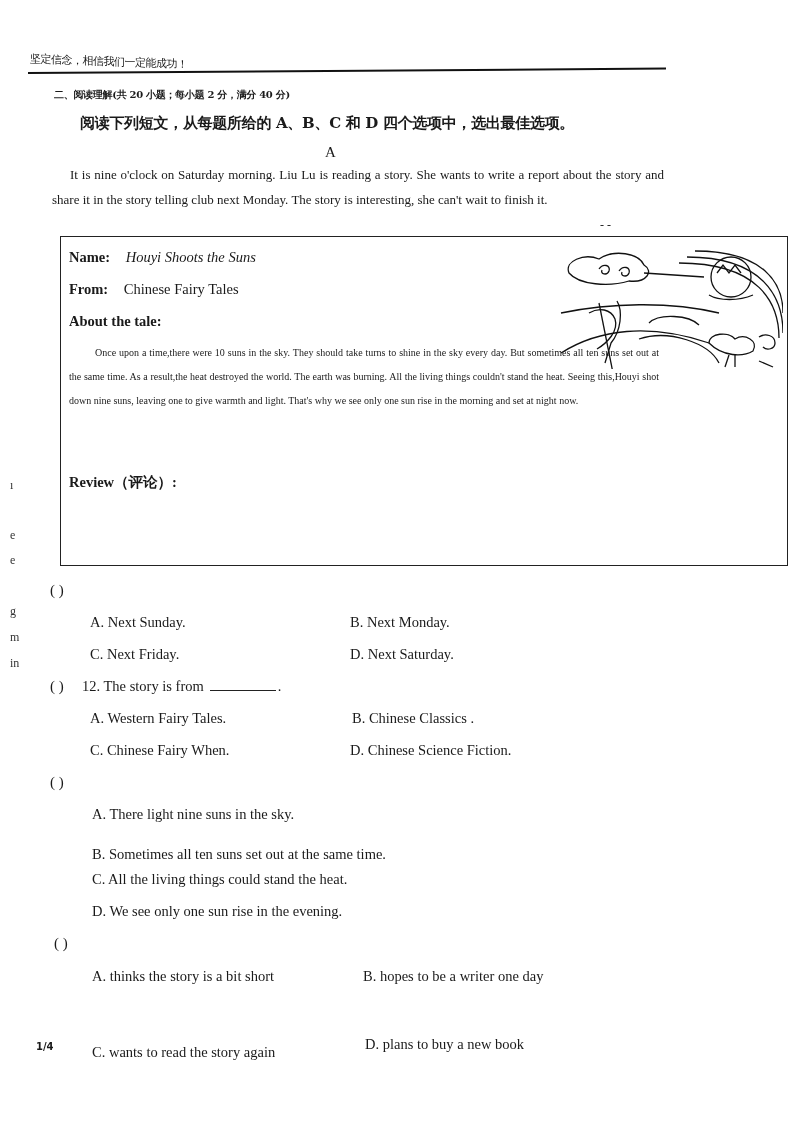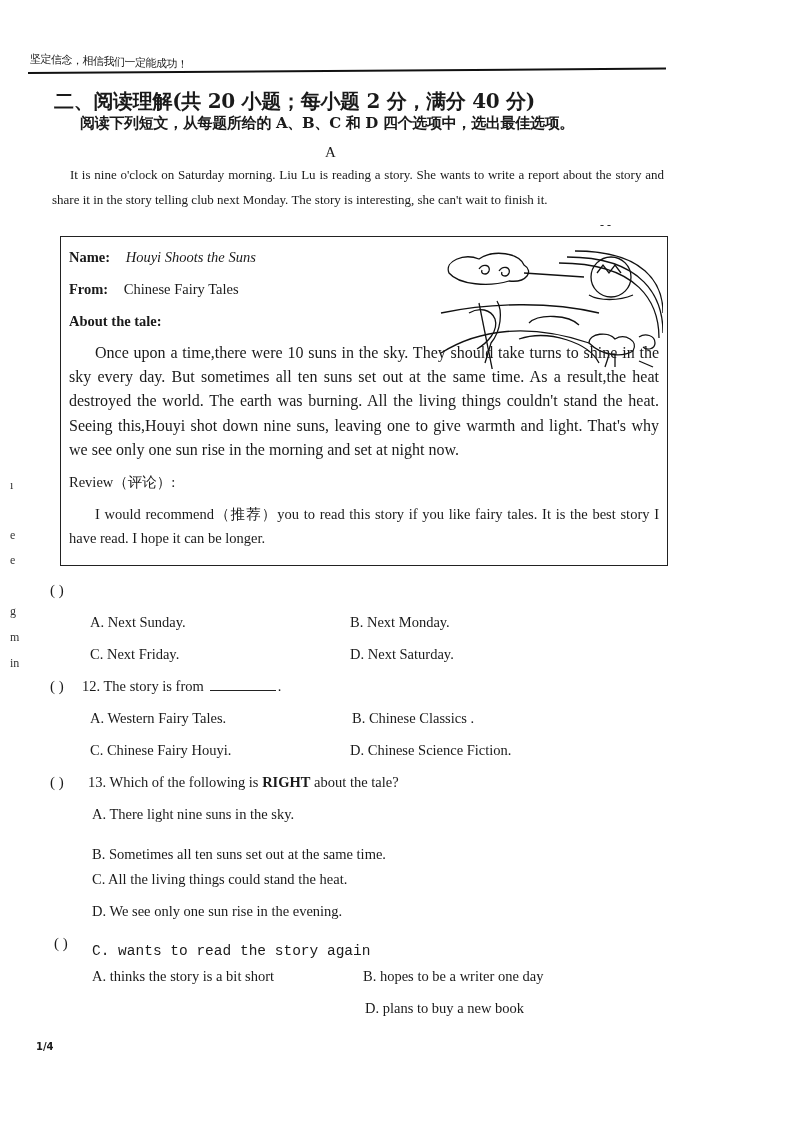--- a/index.html
+++ b/index.html
@@ -1,30 +1,30 @@
 <!DOCTYPE html>
 <html><head>
 <meta charset="utf-8">
 <style>
   html,body{margin:0;padding:0;background:#fff;}
   body{width:794px;height:1123px;position:relative;overflow:hidden;color:#1a1a1a;
        font-family:"Liberation Serif","DejaVu Serif",serif;}
   .abs{position:absolute;}
   .header-motto{left:30px;top:54px;font-size:11px;font-family:"DejaVu Serif",serif;transform:skewY(2deg);letter-spacing:-0.5px;}
   .header-rule{left:28px;top:72px;width:638px;height:2px;background:#111;transform:rotate(-0.4deg);transform-origin:left;}
-  .sec-title{left:54px;top:88px;font-size:20px;font-weight:bold;font-family:"DejaVu Serif",serif;letter-spacing:-0.3px;}
+  .sec-title{left:54px;top:88px;font-size:10px;font-weight:bold;font-family:"DejaVu Serif",serif;letter-spacing:-0.3px;}
   .sec-instr{left:80px;top:114px;font-size:15px;font-weight:bold;font-family:"DejaVu Serif",serif;letter-spacing:-0.3px;}
   .passage-letter{left:325px;top:144px;font-size:15px;}
   .para{font-size:13px;line-height:24.5px;}
   .intro{left:52px;top:163px;width:612px;text-align:justify;text-indent:18px;}
-  .box{left:60px;top:236px;width:608px;height:330px;border:1.5px solid #222;box-sizing:border-box;}
+  .box{left:60px;top:236px;width:728px;height:330px;border:1.5px solid #222;box-sizing:border-box;}
   .box-line{position:absolute;left:8px;font-size:14.5px;}
   .lbl{font-weight:bold;}
   .illus{position:absolute;right:4px;top:6px;width:224px;height:126px;}
-  .tale{position:absolute;left:8px;top:104px;width:590px;font-size:16px;line-height:24.2px;text-align:justify;}
+  .tale{position:absolute;left:8px;top:104px;width:590px;font-size:10px;line-height:24.2px;text-align:justify;}
   .tale .indent{display:inline-block;width:26px;}
   .review-text{position:absolute;left:8px;top:265px;width:590px;font-size:14.5px;line-height:24px;text-align:justify;}
   .q{font-size:14.5px;}
   .paren{position:absolute;left:50px;font-size:15px;}
   .qtext{position:absolute;left:82px;}
   .opt{position:absolute;font-size:14.5px;}
   .blank{display:inline-block;width:66px;border-bottom:1px solid #222;margin:0 2px 0 6px;height:12px;vertical-align:baseline;}
   .edge{left:10px;font-size:12px;color:#333;}
   .page-num{left:36px;top:1041px;font-size:10px;font-weight:bold;font-family:"DejaVu Sans",sans-serif;}
   .dash{font-size:12px;}
@@ -75,57 +75,55 @@
       <path d="M150 100 c0 -10 20 -12 26 -4 c10 -6 24 2 18 12 c-10 6 -30 6 -44 -8 z"></path>
       <path d="M200 94 c6 -4 16 -2 16 6 c0 6 -8 8 -12 4"></path>
       <path d="M200 118 l14 6"></path>
       <path d="M170 112 l-4 12"></path>
       <path d="M176 112 l0 12"></path>
     </g>
   </svg>
 
   <div class="tale"><span class="indent"></span><span>Once upon a time,there were 10 suns in the sky. They should take turns to shine in the sky every day. But sometimes all ten suns set out at the same time. As a result,the heat destroyed the world. The earth was burning. All the living things couldn't stand the heat. Seeing this,Houyi shot down nine suns, leaving one to give warmth and light. That's why we see only one sun rise in the morning and set at night now.</span></div>
 
-  <div class="box-line lbl" style="top:236px;font-weight:normal;">Review（评论）:</div>
-  <div class="review-text"><span class="indent" style="display:inline-block;width:26px;"></span><span>I would recommend（推荐）you to read this story if you like fairy tales. It is the best story I have read. I hope it can be longer.</span></div>
+  <div class="box-line lbl" style="top:236px;font-weight:bold;">Review（评论）:</div>
 </div>
 
 <div class="abs q" style="left:0;top:582px;width:794px;height:20px;">
   <span class="paren">(        )</span>
 </div>
 <div class="opt" style="left:90px;top:614px;">A. Next Sunday.</div>
 <div class="opt" style="left:350px;top:614px;">B. Next Monday.</div>
 <div class="opt" style="left:90px;top:646px;">C. Next Friday.</div>
 <div class="opt" style="left:350px;top:646px;">D. Next Saturday.</div>
 
 <div class="abs q" style="left:0;top:678px;width:794px;height:20px;">
   <span class="paren">(        )</span>
   <span class="qtext"><span>12.</span> <span>The story is from</span><span class="blank"></span><span>.</span></span>
 </div>
 <div class="opt" style="left:90px;top:710px;">A. Western Fairy Tales.</div>
 <div class="opt" style="left:352px;top:710px;">B. Chinese Classics .</div>
-<div class="opt" style="left:90px;top:742px;">C. Chinese Fairy Houyi.</div>
+<div class="opt" style="left:90px;top:742px;">C. Chinese Fairy When.</div>
 <div class="opt" style="left:350px;top:742px;">D. Chinese Science Fiction.</div>
 
 <div class="abs q" style="left:0;top:774px;width:794px;height:20px;">
   <span class="paren">(        )</span>
-  <span class="qtext" style="left:88px;"><span>13.</span> <span>Which of the following is </span><b>RIGHT</b><span> about the tale?</span></span>
 </div>
 <div class="opt" style="left:92px;top:806px;">A. There light nine suns in the sky.</div>
 <div class="opt" style="left:92px;top:838px;margin-top:8px;">B. Sometimes all ten suns set out at the same time.</div>
 <div class="opt" style="left:92px;top:871px;">C. All the living things could stand the heat.</div>
 <div class="opt" style="left:92px;top:903px;">D. We see only one sun rise in the evening.</div>
 
 <div class="abs q" style="left:0;top:935px;width:794px;height:20px;">
   <span class="paren" style="left:54px;">(        )</span>
 </div>
 <div class="opt" style="left:92px;top:968px;">A. thinks the story is a bit short</div>
 <div class="opt" style="left:363px;top:968px;">B. hopes to be a writer one day</div>
-<div class="opt" style="left:92px;top:943px;font-family:Liberation Mono, monospace;">C. wants to read the story again</div>
-<div class="opt" style="left:365px;top:1000px;">D. plans to buy a new book</div>
+<div class="opt" style="left:92px;top:1044px;">C. wants to read the story again</div>
+<div class="opt" style="left:365px;top:1036px;">D. plans to buy a new book</div>
 
 <div class="abs edge" style="top:478px;">ı</div>
 <div class="abs edge" style="top:528px;">e</div>
 <div class="abs edge" style="top:553px;">e</div>
 <div class="abs edge" style="top:604px;">g</div>
 <div class="abs edge" style="top:630px;">m</div>
 <div class="abs edge" style="top:656px;">in</div>
 
 <div class="abs page-num">1/4</div>
 

